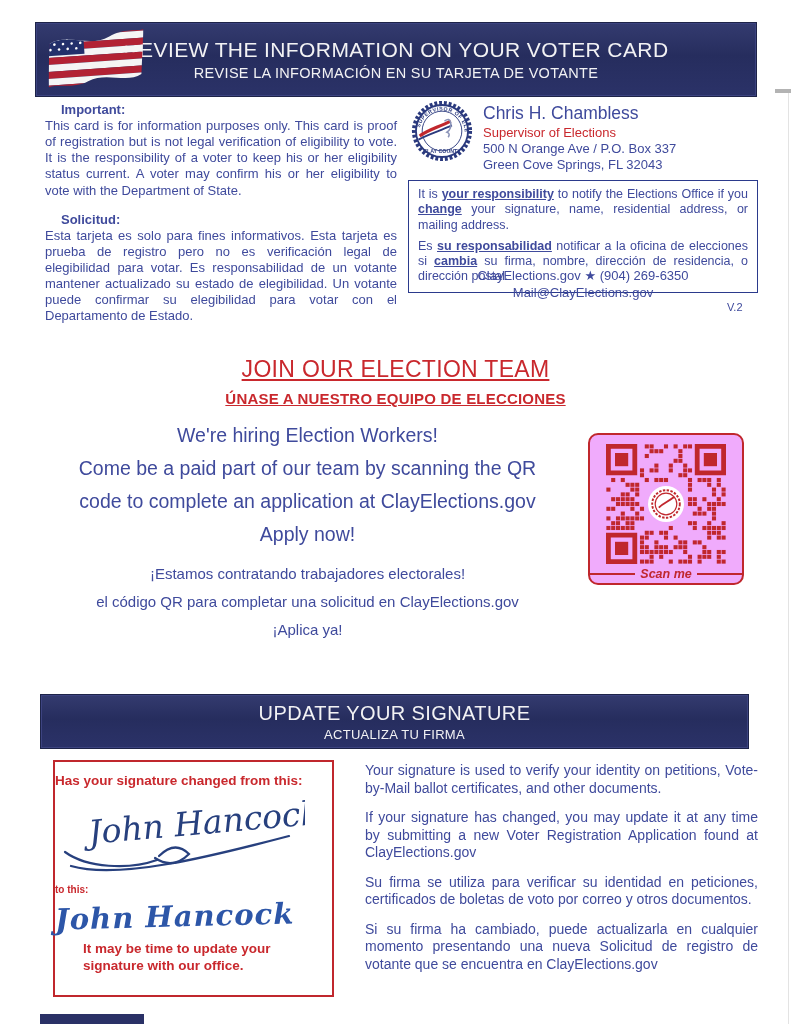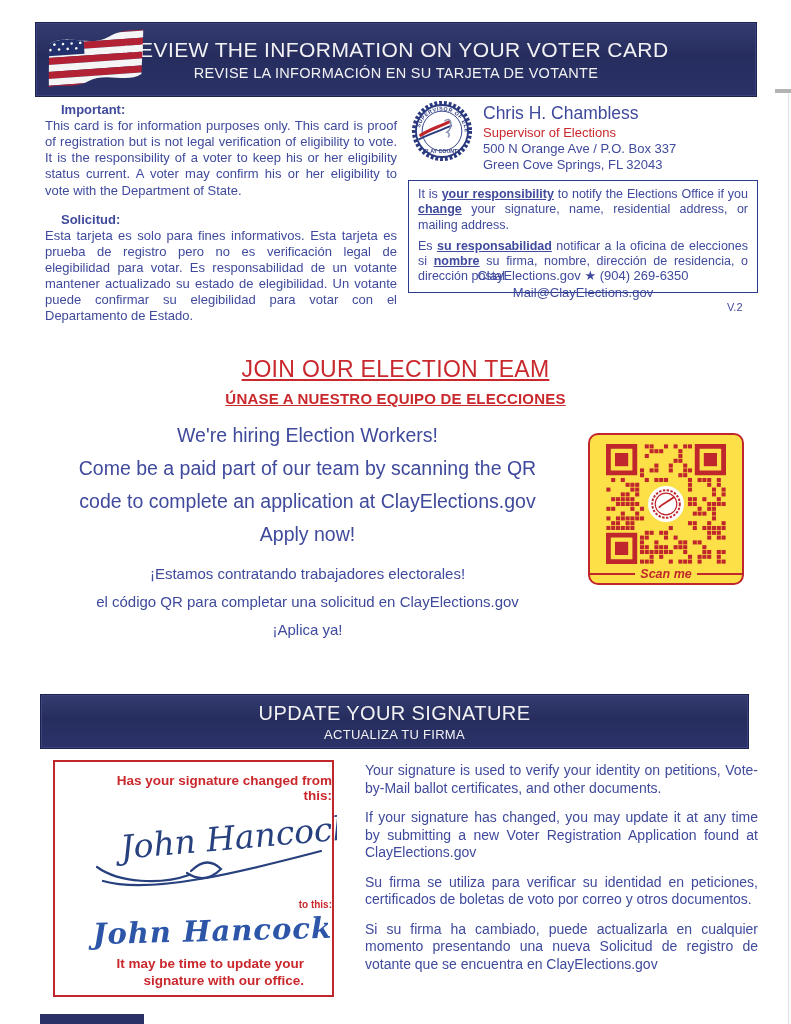--- a/index.html
+++ b/index.html
@@ -44,29 +44,29 @@
   .join-title{position:absolute;left:0;top:356px;width:791px;text-align:center;
               font-size:23px;color:#c9282d;text-decoration:underline;letter-spacing:.3px;}
   .join-sub{position:absolute;left:0;top:390px;width:791px;text-align:center;
             font-size:15px;font-weight:bold;color:#c9282d;text-decoration:underline;letter-spacing:.2px;}
   .join-en{position:absolute;left:30px;top:419px;width:555px;text-align:center;
            font-size:19.5px;color:#3f4a9c;line-height:33px;}
   .join-es{position:absolute;left:30px;top:560px;width:555px;text-align:center;
            font-size:15px;color:#3f4a9c;line-height:28px;}
 
   .qr-box{position:absolute;left:588px;top:433px;width:156px;height:152px;box-sizing:border-box;
-          border:2.5px solid #c0272d;border-radius:10px;background:#fde047;padding-left:23px;}
+          border:2.5px solid #c0272d;border-radius:10px;background:#f0abfc;padding-left:23px;}
   .qr-box svg{position:absolute;left:14px;top:9px;}
   .qr-label-row{position:absolute;left:0;bottom:2px;width:100%;display:flex;align-items:center;justify-content:center;gap:5px;}
   .qr-label-row .line{height:2.5px;background:#c0272d;flex:1;}
   .qr-label{font-size:12.5px;font-weight:bold;color:#c0272d;font-style:italic;}
 
   
   .sig-box{position:absolute;left:53px;top:760px;width:281px;height:237px;box-sizing:border-box;
-           border:2px solid #c0272d;text-align:right;padding-left:32px;}
+           border:2px solid #c0272d;text-align:left;}
   .sig-prompt{margin-top:11px;font-size:13.5px;font-weight:bold;color:#c9282d;}
   .old-sig{margin-top:2px;width:250px;height:92px;}
   .sig-to{font-size:10px;font-weight:bold;color:#c9282d;margin-top:-2px;}
   .new-sig{margin-top:4px;font-family:"DejaVu Serif",serif;font-style:italic;font-weight:bold;
            font-size:29px;color:#2d56a8;transform:rotate(-1.5deg);letter-spacing:1px;}
   .sig-note{margin-top:8px;font-size:13.5px;font-weight:bold;color:#c9282d;line-height:1.25;
             padding:0 28px;}
   .sig-right{position:absolute;left:365px;top:762px;width:393px;font-size:14px;line-height:1.25;
              color:#3f4a9c;text-align:justify;}
   .sig-right p{margin:0 0 12px 0;}
@@ -150,21 +150,21 @@
 
   <div class="contact">
     <div class="name">Chris H. Chambless</div>
     <div class="role">Supervisor of Elections</div>
     <div class="addr">500 N Orange Ave / P.O. Box 337</div>
     <div class="addr">Green Cove Springs, FL 32043</div>
   </div>
 
   <div class="notice-box">
     <p><span>It is </span><span class="bu">your responsibility</span><span> to notify the Elections Office if you </span><span class="bu">change</span><span> your signature, name, residential address, or mailing address.</span></p>
-    <p><span>Es </span><span class="bu">su responsabilidad</span><span> notificar a la oficina de elecciones si </span><span class="bu">nombre</span><span> su firma, nombre, dirección de residencia, o dirección postal.</span></p>
+    <p><span>Es </span><span class="bu">su responsabilidad</span><span> notificar a la oficina de elecciones si </span><span class="bu">cambia</span><span> su firma, nombre, dirección de residencia, o dirección postal.</span></p>
   </div>
 
   <div class="contact-line">
     <span>ClayElections.gov</span>
     <span>★</span>
     <span>(904) 269-6350</span><br>
     <span>Mail@ClayElections.gov</span>
   </div>
   <div class="version">V.2</div>
 

